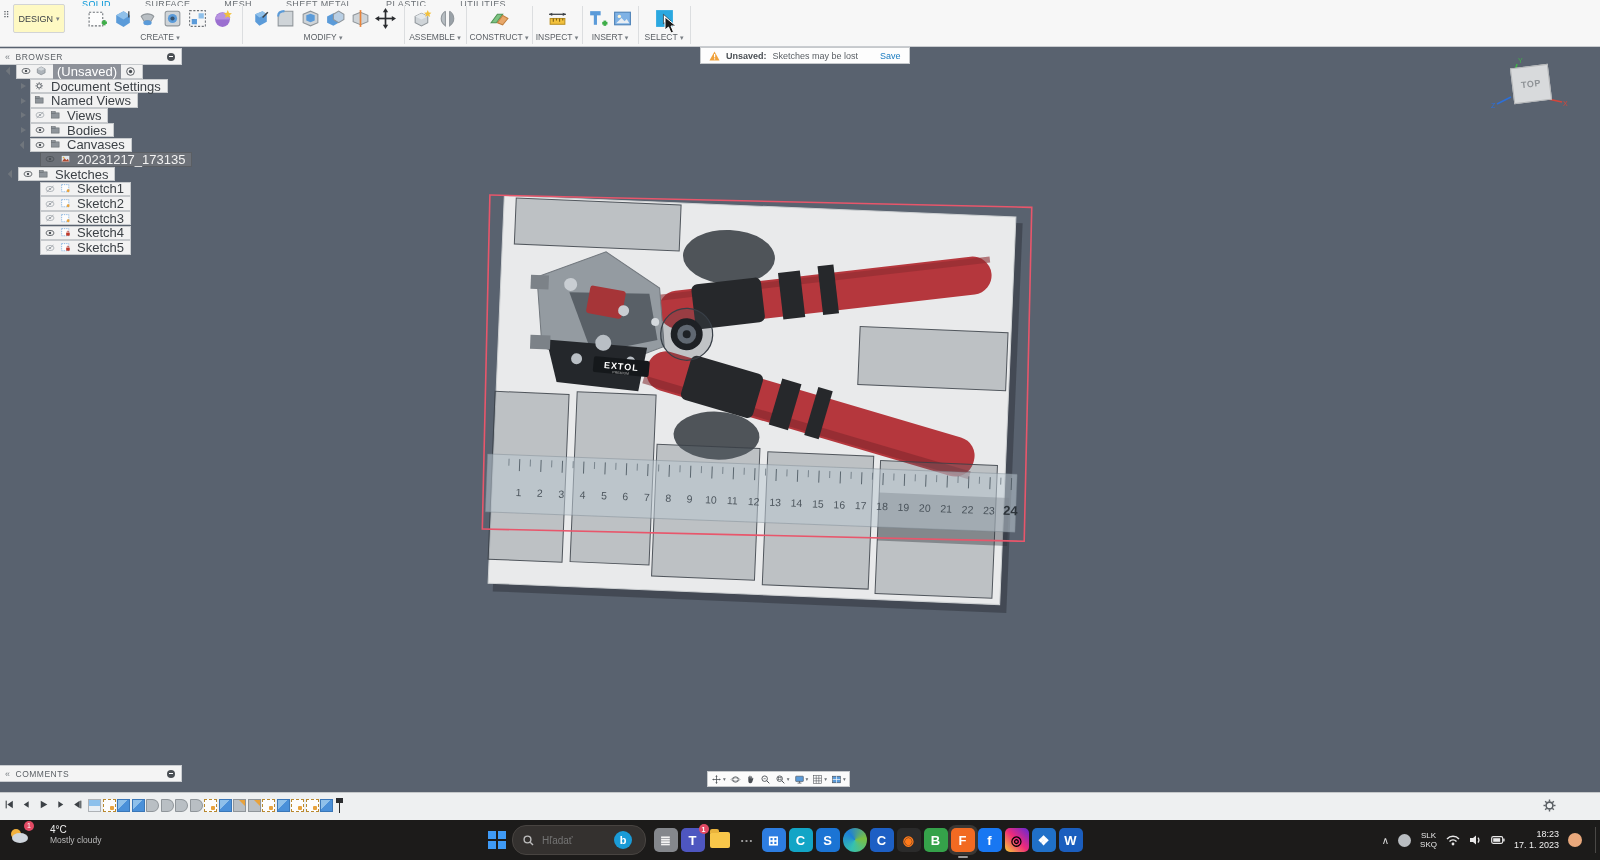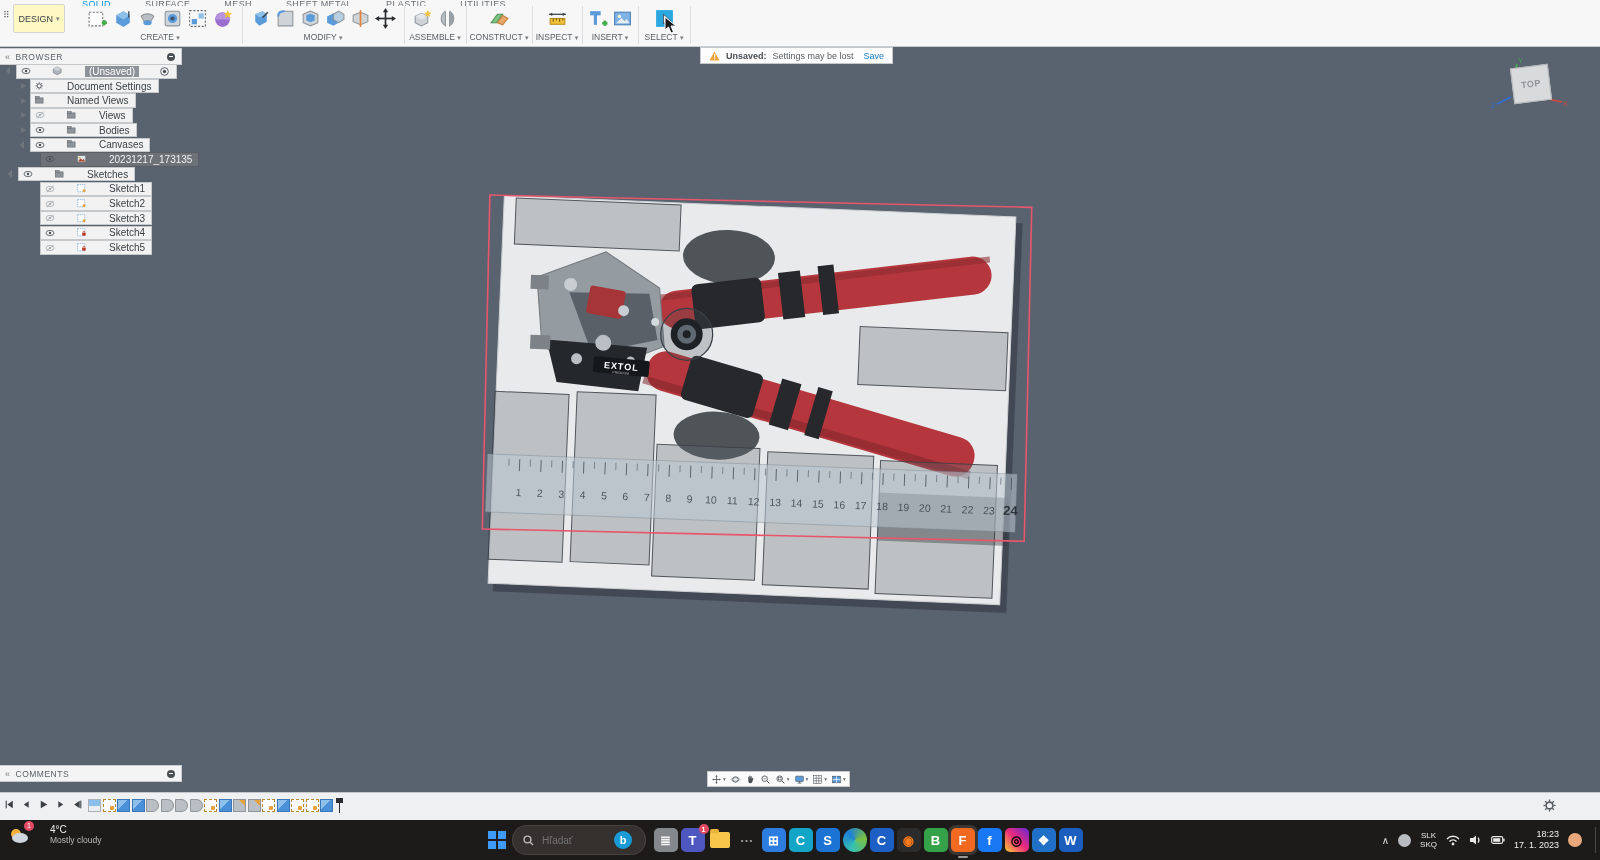--- a/index.html
+++ b/index.html
@@ -18,38 +18,38 @@
     display:flex;align-items:center;justify-content:center;gap:3px;}
   .rgroup{position:absolute;top:6px;height:38px;border-right:1px solid #dcdee0;text-align:center;}
   .ricons{display:flex;align-items:center;justify-content:center;gap:4px;height:24px;padding:0 8px;}
   .rlabel{font-size:8.5px;color:#5a5f64;margin-top:2px;}
   .caret{font-size:7px;color:#7a7f84;}
   
   #warn-bar{position:absolute;left:700px;top:47px;height:15px;background:#fdfdfd;
     border:1px solid #c6c9cc;display:flex;align-items:center;gap:6px;padding:0 8px;z-index:25;font-size:9px;}
   #warn-bar .wtitle{font-weight:bold;color:#4a4f54;}
   #warn-bar .wmsg{color:#5a5f64;}
-  #warn-bar .wsave{color:#1a7bc0;margin-left:4px;}
+  #warn-bar .wsave{color:#1a7bc0;margin-left:16px;}
   
   #browser-hd,#comments-hd{position:absolute;left:0;width:181px;height:15px;background:#f4f4f4;
     border:1px solid #c9ccd0;border-left:none;display:flex;align-items:center;font-size:8.5px;
     color:#5a5f64;letter-spacing:.5px;z-index:20;}
   #browser-hd{top:48px;} #comments-hd{top:765px;}
   .hd-collapse{margin:0 5px;color:#7a7f84;font-size:9px;}
   .hd-title{flex:1;}
   .hd-circle{width:8px;height:8px;border-radius:50%;background:#4a4f54;margin-right:6px;position:relative;}
   .hd-circle:after{content:"";position:absolute;left:2px;top:3.5px;width:4px;height:1px;background:#fff;}
   #browser-tree{position:absolute;left:0;top:64px;z-index:20;}
   .trow{display:flex;align-items:center;height:14.7px;}
   .texp{width:8px;height:8px;margin-right:2px;position:relative;flex:none;}
   .texp .tri{position:absolute;left:1px;top:1px;width:0;height:0;}
   .tri.closed{border-left:5px solid #70767d;border-top:3.5px solid transparent;border-bottom:3.5px solid transparent;}
   .tri.open{border-left:6px solid #70767d;border-top:6px solid transparent;transform:rotate(45deg);}
-  .pill{display:inline-flex;align-items:center;gap:20px;background:#f2f2f2;border:1px solid #c6c9cc;
-    height:12.5px;padding:0 6px 0 3px;font-size:10px;color:#3c4146;white-space:nowrap;}
+  .pill{display:inline-flex;align-items:center;gap:4px;background:#f2f2f2;border:1px solid #c6c9cc;
+    height:12.5px;padding:0 6px 0 3px;font-size:13px;color:#3c4146;white-space:nowrap;}
   .pill.selected{background:#6d7178;border-color:#5a5e63;color:#f2f2f2;}
   .rootlabel{background:#8d9199;color:#fff;padding:0 4px;}
   
   #viewcube{position:absolute;left:1498px;top:58px;width:62px;height:58px;z-index:20;}
   #vc-face{position:absolute;left:14px;top:8px;width:36px;height:34px;background:#d8dadc;
     border:1px solid #b4b6b8;transform:rotate(-7deg);display:flex;align-items:center;justify-content:center;
     font-size:9px;font-weight:bold;color:#8e9296;letter-spacing:.5px;}
   
   #nav-bar{position:absolute;left:707px;top:771px;height:14px;background:#fbfbfb;border:1px solid #c6c9cc;
     display:flex;align-items:center;padding:0 3px;gap:4px;z-index:20;}
@@ -447,21 +447,21 @@
   <polygon points="1,1 1,14 4.5,11 7,17 9.5,16 7,10 12,10" fill="#1a1a1a" stroke="#fff" stroke-width="1"></polygon>
 </svg>
 
 <div id="warn-bar">
   <svg width="11" height="10" viewBox="0 0 11 10">
     <polygon points="5.5,0.5 10.5,9.5 0.5,9.5" fill="#f0a13a"></polygon>
     <rect x="5" y="3" width="1.2" height="3.4" fill="#fff"></rect>
       <rect x="5" y="7.3" width="1.2" height="1.2" fill="#fff"></rect>
   </svg>
   <span class="wtitle">Unsaved:</span>
-  <span class="wmsg">Settings may be lost</span>
+  <span class="wmsg">Sketches may be lost</span>
   <span class="wsave">Save</span>
 </div>
 
 <div id="browser-hd">
   <span class="hd-collapse">«</span>
   <span class="hd-title">BROWSER</span>
   <span class="hd-circle"></span>
 </div>
 <div id="browser-tree">
     <div class="trow" style="padding-left: 6px;">

